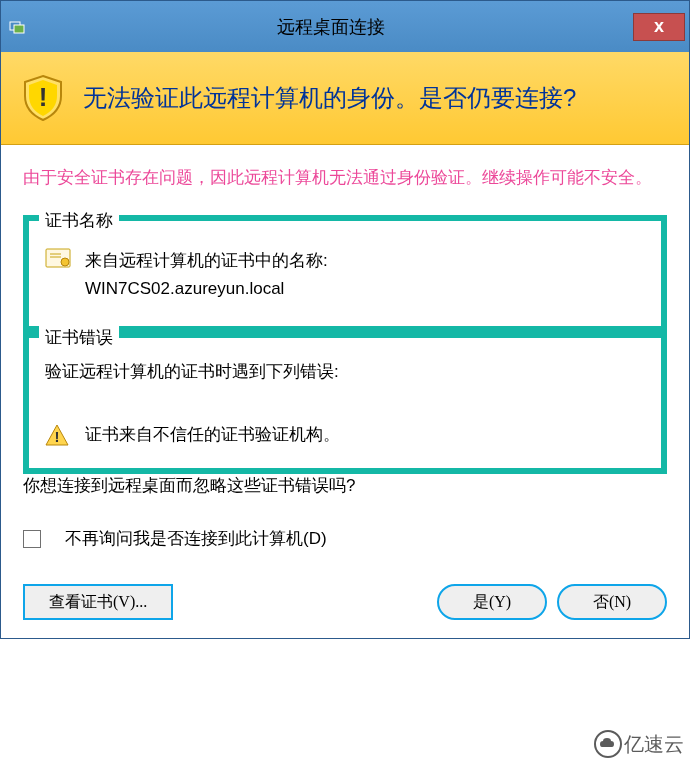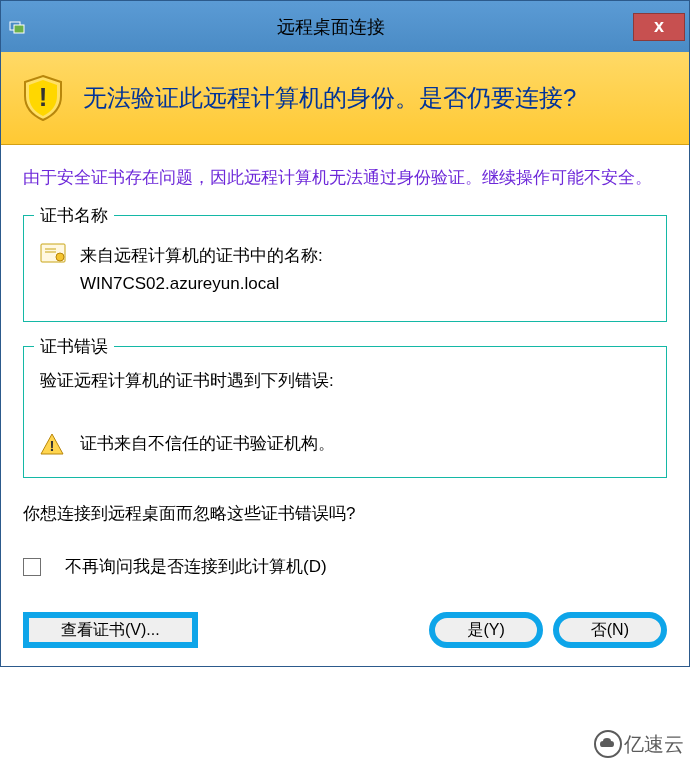--- a/index.html
+++ b/index.html
@@ -65,27 +65,26 @@
     .warning-text {
       color: #003399;
       font-size: 24px;
     }
     .content {
       padding: 20px 22px 18px 22px;
     }
     .intro-text {
       font-size: 17px;
       line-height: 1.5;
-      color: #6d28d9;
+      color: #ec4899;
       margin-bottom: 24px;
     }
     .fieldset {
-      border: 1px solid #14b8a6;
+      border: 6px solid #14b8a6;
       padding: 22px 16px 22px 16px;
-      margin-bottom: 24px;
       position: relative;
     }
     .fieldset-legend {
       position: absolute;
       top: -12px;
       left: 10px;
       background: #fff;
       padding: 0 6px;
       font-size: 17px;
       color: #000;
@@ -148,25 +147,25 @@
       color: #000;
       cursor: pointer;
     }
     .button-row {
       display: flex;
       gap: 10px;
     }
     .btn {
       height: 36px;
       background: #EFEFEF;
-      border: 6px solid #0ea5e9;
+      border: 2px solid #0ea5e9;
       font-size: 16px;
-      font-family: Liberation Sans, sans-serif;
-      cursor: pointer;
-      padding: 0 32px;
+      font-family: Liberation Serif, serif;
+      cursor: pointer;
+      padding: 0 24px;
       display: flex;
       align-items: center;
       justify-content: center;
     }
     .btn-view { min-width: 150px; }
     .spacer { flex: 1; }
     .btn-yes, .btn-no { min-width: 110px; border-radius: 18px; }
     .watermark {
       position: absolute;
       right: 10px;

